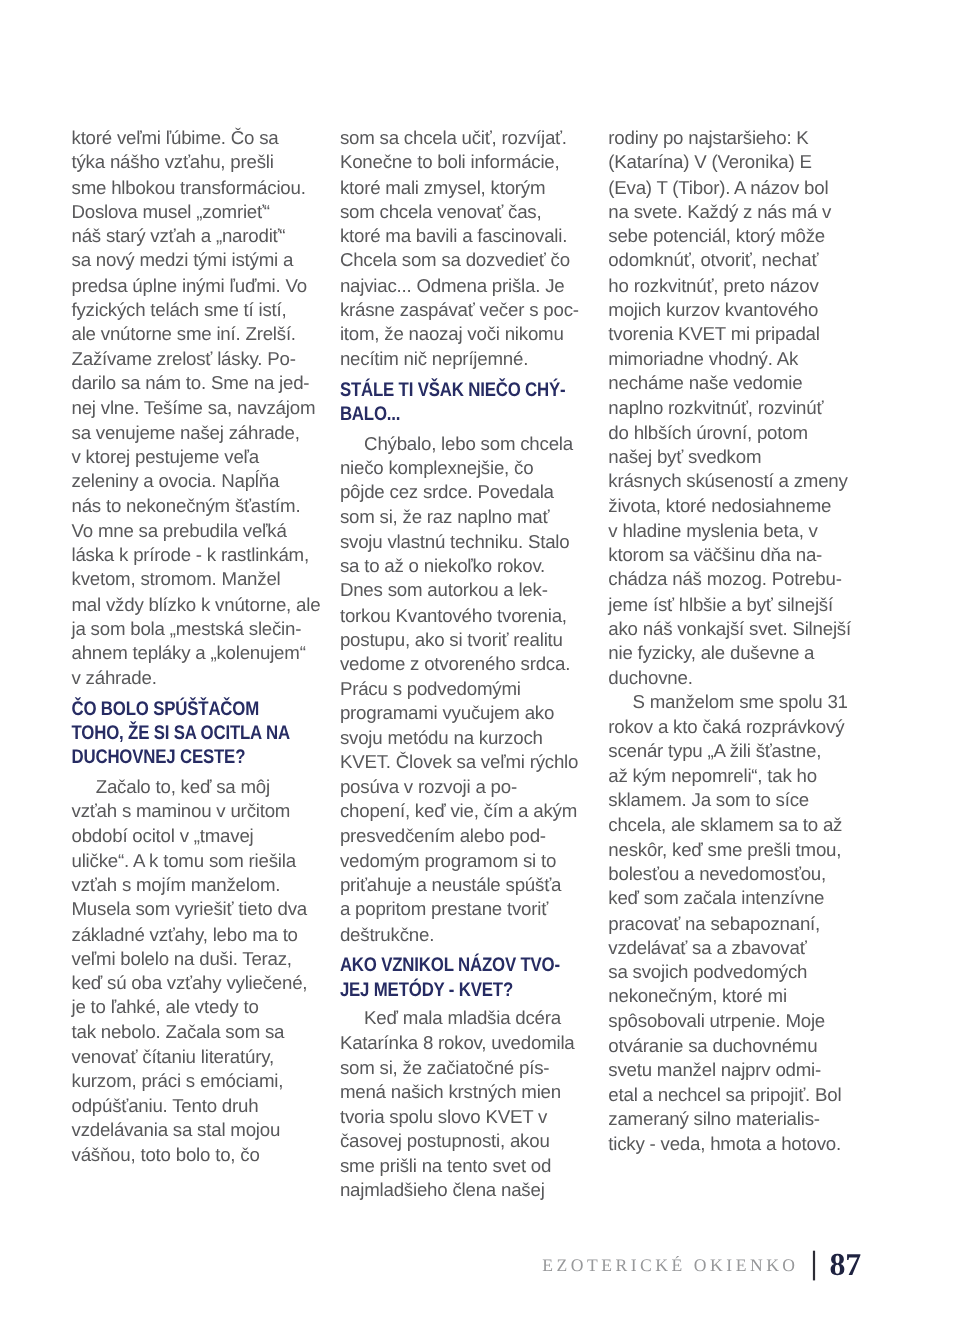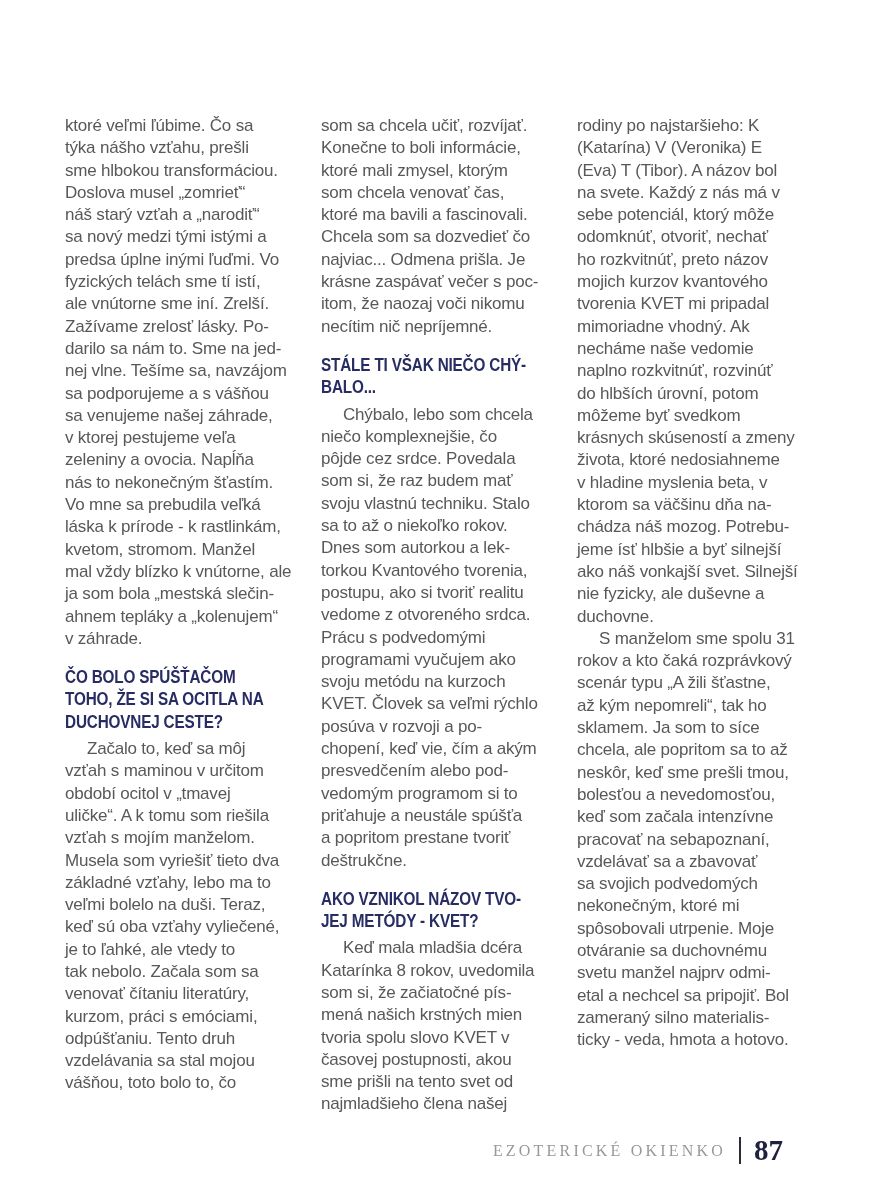--- a/index.html
+++ b/index.html
@@ -16,33 +16,33 @@
     position:relative;
     overflow:hidden;
     font-family:"Liberation Sans", sans-serif;
   }
   .page{position:absolute;inset:0;}
   .columns{
     position:absolute;
     left:65px;top:115px;
     width:748px;
     display:flex;
-    gap:20px;
+    gap:8px;
   }
   .column{width:236px;flex:0 0 236px;}
   .block{margin:0;}
   .paragraph .line{
     font-size:17px;
     line-height:22.3px;
     letter-spacing:-0.2px;
     color:var(--body-text);
     white-space:nowrap;
   }
   .paragraph.indent .line:first-child{padding-left:22px;}
-  .heading{margin-top:16px;margin-bottom:5px;}
+  .heading{margin-top:5px;margin-bottom:5px;}
   .heading .line{
     font-size:18px;
     font-weight:700;
     line-height:22.3px;
     letter-spacing:-0.2px;
     color:var(--heading);
     white-space:nowrap;
     transform:scaleX(0.85);
     transform-origin:left center;
   }
@@ -86,21 +86,20 @@
           <div class="line">sme hlbokou transformáciou.</div>
           <div class="line">Doslova musel „zomrieť“</div>
           <div class="line">náš starý vzťah a „narodiť“</div>
           <div class="line">sa nový medzi tými istými a</div>
           <div class="line">predsa úplne inými ľuďmi. Vo</div>
           <div class="line">fyzických telách sme tí istí,</div>
           <div class="line">ale vnútorne sme iní. Zrelší.</div>
           <div class="line">Zažívame zrelosť lásky. Po-</div>
           <div class="line">darilo sa nám to. Sme na jed-</div>
           <div class="line">nej vlne. Tešíme sa, navzájom</div>
-          <div class="line">sa podporujeme a s vášňou</div>
           <div class="line">sa venujeme našej záhrade,</div>
           <div class="line">v ktorej pestujeme veľa</div>
           <div class="line">zeleniny a ovocia. Napĺňa</div>
           <div class="line">nás to nekonečným šťastím.</div>
           <div class="line">Vo mne sa prebudila veľká</div>
           <div class="line">láska k prírode - k rastlinkám,</div>
           <div class="line">kvetom, stromom. Manžel</div>
           <div class="line">mal vždy blízko k vnútorne, ale</div>
           <div class="line">ja som bola „mestská slečin-</div>
           <div class="line">ahnem tepláky a „kolenujem“</div>
@@ -144,21 +143,21 @@
           <div class="line">necítim nič nepríjemné.</div>
         </div>
         <div class="block heading">
           <div class="line">STÁLE TI VŠAK NIEČO CHÝ-</div>
           <div class="line">BALO...</div>
         </div>
         <div class="block paragraph indent">
           <div class="line">Chýbalo, lebo som chcela</div>
           <div class="line">niečo komplexnejšie, čo</div>
           <div class="line">pôjde cez srdce. Povedala</div>
-          <div class="line">som si, že raz budem mať</div>
+          <div class="line">som si, že raz naplno mať</div>
           <div class="line">svoju vlastnú techniku. Stalo</div>
           <div class="line">sa to až o niekoľko rokov.</div>
           <div class="line">Dnes som autorkou a lek-</div>
           <div class="line">torkou Kvantového tvorenia,</div>
           <div class="line">postupu, ako si tvoriť realitu</div>
           <div class="line">vedome z otvoreného srdca.</div>
           <div class="line">Prácu s podvedomými</div>
           <div class="line">programami vyučujem ako</div>
           <div class="line">svoju metódu na kurzoch</div>
           <div class="line">KVET. Človek sa veľmi rýchlo</div>
@@ -193,38 +192,38 @@
           <div class="line">na svete. Každý z nás má v</div>
           <div class="line">sebe potenciál, ktorý môže</div>
           <div class="line">odomknúť, otvoriť, nechať</div>
           <div class="line">ho rozkvitnúť, preto názov</div>
           <div class="line">mojich kurzov kvantového</div>
           <div class="line">tvorenia KVET mi pripadal</div>
           <div class="line">mimoriadne vhodný. Ak</div>
           <div class="line">necháme naše vedomie</div>
           <div class="line">naplno rozkvitnúť, rozvinúť</div>
           <div class="line">do hlbších úrovní, potom</div>
-          <div class="line">môžeme byť svedkom</div>
+          <div class="line">našej byť svedkom</div>
           <div class="line">krásnych skúseností a zmeny</div>
           <div class="line">života, ktoré nedosiahneme</div>
           <div class="line">v hladine myslenia beta, v</div>
           <div class="line">ktorom sa väčšinu dňa na-</div>
           <div class="line">chádza náš mozog. Potrebu-</div>
           <div class="line">jeme ísť hlbšie a byť silnejší</div>
           <div class="line">ako náš vonkajší svet. Silnejší</div>
           <div class="line">nie fyzicky, ale duševne a</div>
           <div class="line">duchovne.</div>
         </div>
         <div class="block paragraph indent">
           <div class="line">S manželom sme spolu 31</div>
           <div class="line">rokov a kto čaká rozprávkový</div>
           <div class="line">scenár typu „A žili šťastne,</div>
           <div class="line">až kým nepomreli“, tak ho</div>
           <div class="line">sklamem. Ja som to síce</div>
-          <div class="line">chcela, ale popritom sa to až</div>
+          <div class="line">chcela, ale sklamem sa to až</div>
           <div class="line">neskôr, keď sme prešli tmou,</div>
           <div class="line">bolesťou a nevedomosťou,</div>
           <div class="line">keď som začala intenzívne</div>
           <div class="line">pracovať na sebapoznaní,</div>
           <div class="line">vzdelávať sa a zbavovať</div>
           <div class="line">sa svojich podvedomých</div>
           <div class="line">nekonečným, ktoré mi</div>
           <div class="line">spôsobovali utrpenie. Moje</div>
           <div class="line">otváranie sa duchovnému</div>
           <div class="line">svetu manžel najprv odmi-</div>

